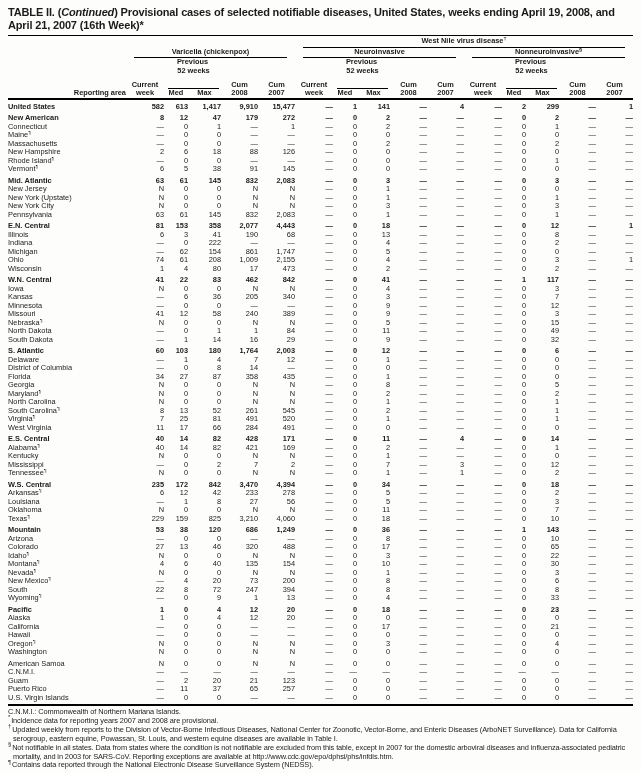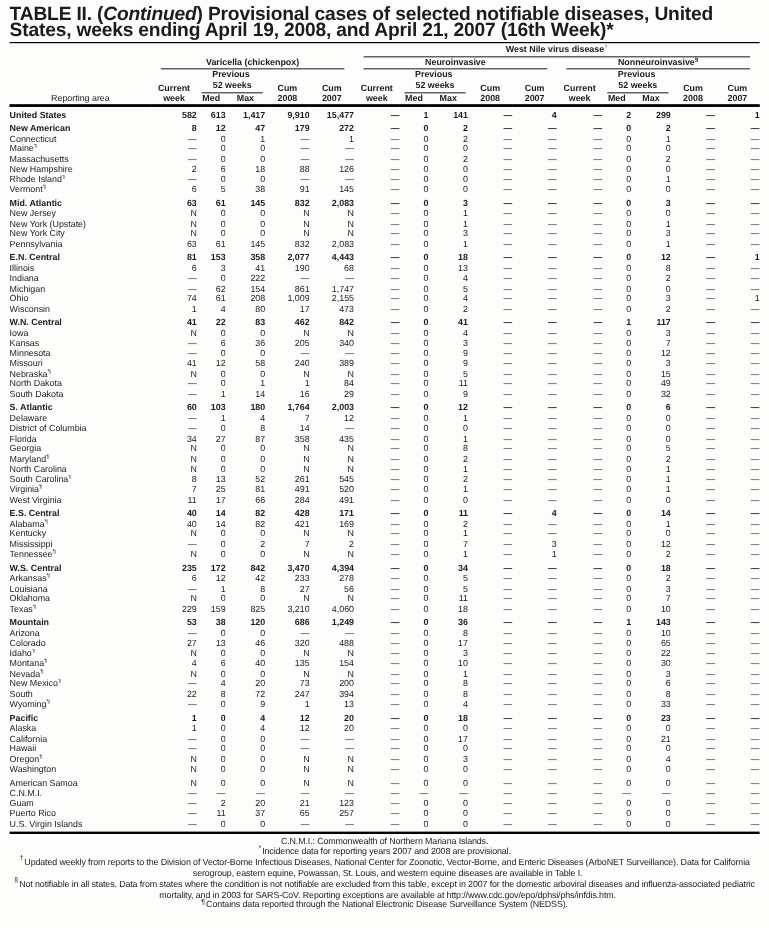--- a/index.html
+++ b/index.html
@@ -2,51 +2,51 @@
 <html><head>
 <meta charset="utf-8">
 <style>
   html,body{margin:0;padding:0;background:#ffffff;}
   .page{
     width:641px;height:773px;box-sizing:border-box;
     background:#fdfdfc;color:#1b1b1b;
     font-family:"Liberation Sans","DejaVu Sans",sans-serif;
     padding:6px 8px 4px 8px;overflow:hidden;position:relative;
   }
-  .title{font-size:16px;font-weight:bold;line-height:13px;letter-spacing:-0.15px;}
+  .title{font-size:11px;font-weight:bold;line-height:13px;letter-spacing:-0.15px;}
   .title .ital{font-style:italic;font-weight:bold;}
   .title-rule{border-top:1.5px solid #000;margin-top:3px;}
 
   table.nnd{width:625px;border-collapse:collapse;table-layout:fixed;margin-top:1px;}
   table.nnd th, table.nnd td{
     font-size:7.4px;line-height:8.5px;padding:0;margin:0;
     white-space:nowrap;overflow:hidden;
   }
   thead th{font-weight:bold;text-align:center;vertical-align:bottom;}
   .grp-line{border-bottom:1px solid #000;padding-bottom:1px;margin:0 8px 0 8px;}
-  .prev-line{border-bottom:1px solid #000;padding-bottom:2px;margin:0 2px 0 4px;}
+  .prev-line{border-bottom:1px solid #000;padding-bottom:13px;margin:0 2px 0 4px;}
   .hdr-bot{border-bottom:2.5px solid #000;}
-  th.ra{font-weight:normal;text-align:center;vertical-align:bottom;padding-left:1px;}
+  th.ra{font-weight:bold;text-align:right;vertical-align:bottom;padding-left:1px;}
 
   td.area{text-align:left;padding-left:1px;}
   td.num{text-align:right;}
   .td-cw{padding-right:11px;}
   .td-med{padding-right:3px;}
   .td-max{padding-right:3px;}
   .td-cum{padding-right:6px;}
   .td-cum2{padding-right:3px;}
   tr.bold td{font-weight:bold;}
   tr.gap td{padding-top:3px;}
   tbody td{vertical-align:bottom;}
   sup.mk{font-size:5.5px;vertical-align:super;line-height:0;}
 
   .table-bottom-rule{width:625px;border-top:2px solid #000;margin-top:2px;}
 
   .footnotes{margin-top:2px;font-size:7.4px;line-height:8.9px;letter-spacing:-0.1px;}
-  .fn{padding-left:5px;text-indent:-5px;text-align:center;}
+  .fn{padding-left:5px;text-indent:-5px;}
   .fn .fnm{font-size:5.8px;vertical-align:super;line-height:0;padding-right:1px;}
 </style>
 </head>
 <body>
 
 <div class="page">
 
   <div class="title"><span>TABLE II. (</span><span class="ital">Continued</span><span>) Provisional cases of selected notifiable diseases, United States, weeks ending April 19, 2008, and April 21, 2007 (16th Week)*</span></div>
   <div class="title-rule"></div>
 

